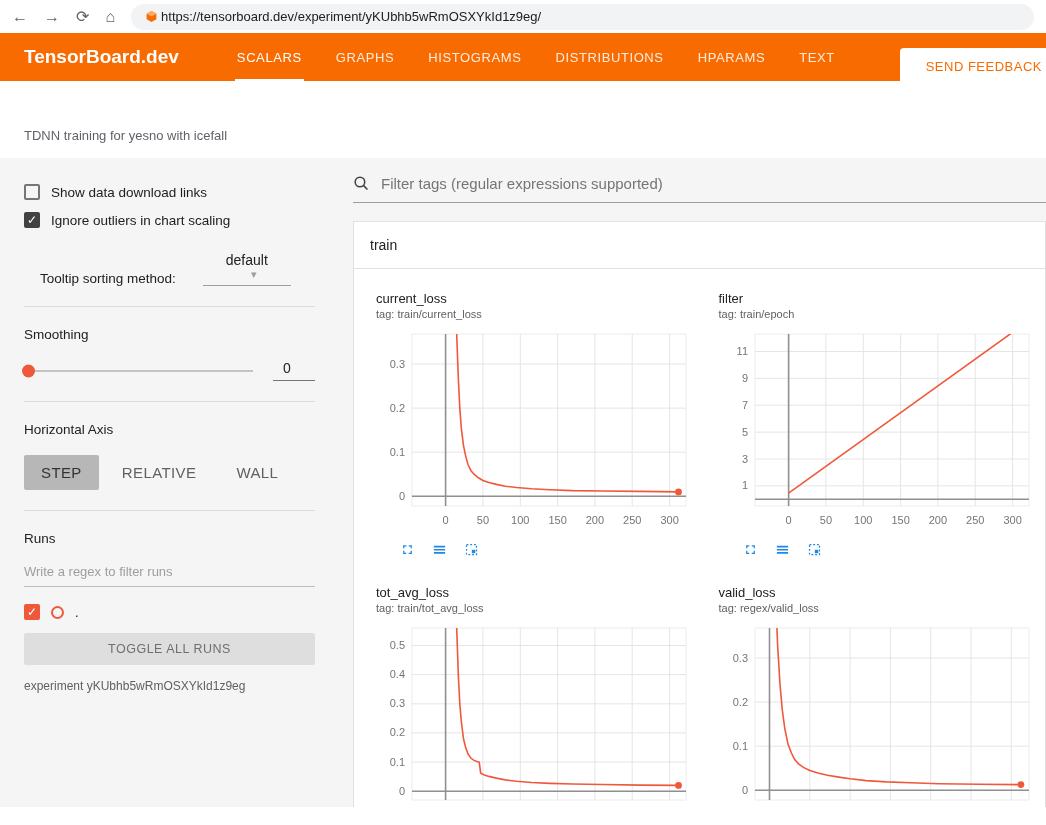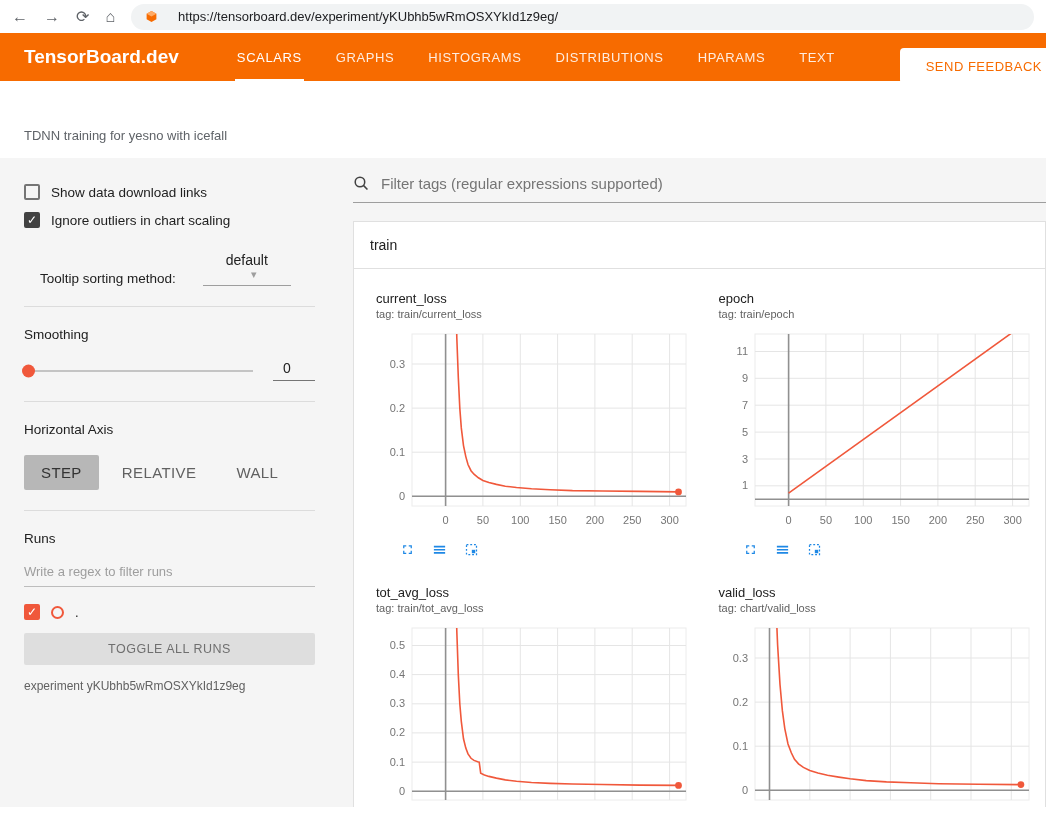--- a/index.html
+++ b/index.html
@@ -9,21 +9,21 @@
   }
   *{box-sizing:border-box;}
   html,body{margin:0;padding:0;}
   body{
     width:1046px;height:825px;overflow:hidden;position:relative;
     background:#fff;font-family:"Liberation Sans",sans-serif;color:#212121;
   }
   
   .browser-bar{height:33px;background:#fff;display:flex;align-items:center;padding:0 12px;gap:16px;}
   .nav-icon{font-size:16px;color:#5f6368;line-height:1;cursor:pointer;}
-  .addr{flex:1;height:26px;background:#f1f3f4;border-radius:13px;display:flex;align-items:center;padding:0 14px;gap:20px;overflow:hidden;}
+  .addr{flex:1;height:26px;background:#f1f3f4;border-radius:13px;display:flex;align-items:center;padding:0 14px;gap:3px;overflow:hidden;}
   .addr-url{font-size:13px;color:#202124;white-space:nowrap;}
   
   .app-header{height:48px;background:var(--orange);display:flex;align-items:center;padding:0 24px;position:relative;}
   .brand{color:#fff;font-size:19px;font-weight:700;margin-right:56px;}
   .tabs{display:flex;gap:30px;height:100%;align-items:stretch;}
   .tab{color:rgba(255,255,255,0.88);font-size:13px;font-weight:500;letter-spacing:0.6px;display:flex;align-items:center;position:relative;padding:0 2px;cursor:pointer;}
   .tab.active{color:#fff;}
   .tab.active::after{content:"";position:absolute;left:0;right:0;bottom:0;height:2px;background:#fff;}
   .feedback-btn{position:absolute;right:-22px;top:15px;height:36px;background:#fff;color:var(--orange);
     font-size:13px;font-weight:500;letter-spacing:0.5px;border:none;border-radius:4px;padding:0 26px;display:flex;align-items:center;cursor:pointer;}
@@ -219,21 +219,21 @@
       <span class="cicon">
         <svg width="15" height="15" viewBox="0 0 24 24">
                   <rect x="4" y="4" width="16" height="16" fill="none" stroke="currentColor" stroke-width="2" stroke-dasharray="3 3"></rect>
                   <rect x="12.5" y="12.5" width="5.5" height="5.5" fill="currentColor"></rect>
                 </svg>
       </span>
     </div>
   </div>
 
   <div class="chart">
-    <div class="chart-title">epoch</div>
+    <div class="chart-title">filter</div>
     <div class="chart-tag">tag: train/epoch</div>
     <div class="chart-plot"><svg width="334" height="206">
                 <defs>
                   <clipPath id="clip1">
                     <rect x="50" y="8" width="274" height="172"></rect>
                   </clipPath>
                 </defs>
                 <rect x="50" y="8" width="274" height="172" fill="#fff" stroke="#ececec"></rect>
                 <line x1="50.0" y1="159.8" x2="324.0" y2="159.8" stroke="#e5e5e5" stroke-width="1"></line>
                 <line x1="50.0" y1="133.0" x2="324.0" y2="133.0" stroke="#e5e5e5" stroke-width="1"></line>
@@ -328,21 +328,21 @@
                 <g clip-path="url(#clip2)">
                   <polyline points="93.3,-62.0 94.8,10.9 96.3,54.6 97.8,83.8 99.3,101.3 101.5,118.8 103.8,128.1 106.0,133.9 109.0,138.3 112.0,140.4 115.7,141.8 117.2,142.1 118.7,153.2 122.4,154.9 126.9,156.4 134.4,158.1 143.3,159.9 154.5,161.3 169.5,162.5 188.1,163.4 210.5,164.0 240.4,164.5 277.7,165.1 316.5,165.4" fill="none" stroke="#f0583b" stroke-width="1.6"></polyline>
                 </g>
                 <circle cx="316.5" cy="165.4" r="3.4" fill="#f0583b"></circle>
               </svg></div>
 
   </div>
 
   <div class="chart">
     <div class="chart-title">valid_loss</div>
-    <div class="chart-tag">tag: chart/valid_loss</div>
+    <div class="chart-tag">tag: regex/valid_loss</div>
     <div class="chart-plot"><svg width="334" height="206">
                 <defs>
                   <clipPath id="clip3">
                     <rect x="50" y="8" width="274" height="172"></rect>
                   </clipPath>
                 </defs>
                 <rect x="50" y="8" width="274" height="172" fill="#fff" stroke="#ececec"></rect>
                 <line x1="50.0" y1="170.3" x2="324.0" y2="170.3" stroke="#e5e5e5" stroke-width="1"></line>
                 <line x1="50.0" y1="126.2" x2="324.0" y2="126.2" stroke="#e5e5e5" stroke-width="1"></line>
                 <line x1="50.0" y1="82.1" x2="324.0" y2="82.1" stroke="#e5e5e5" stroke-width="1"></line>

